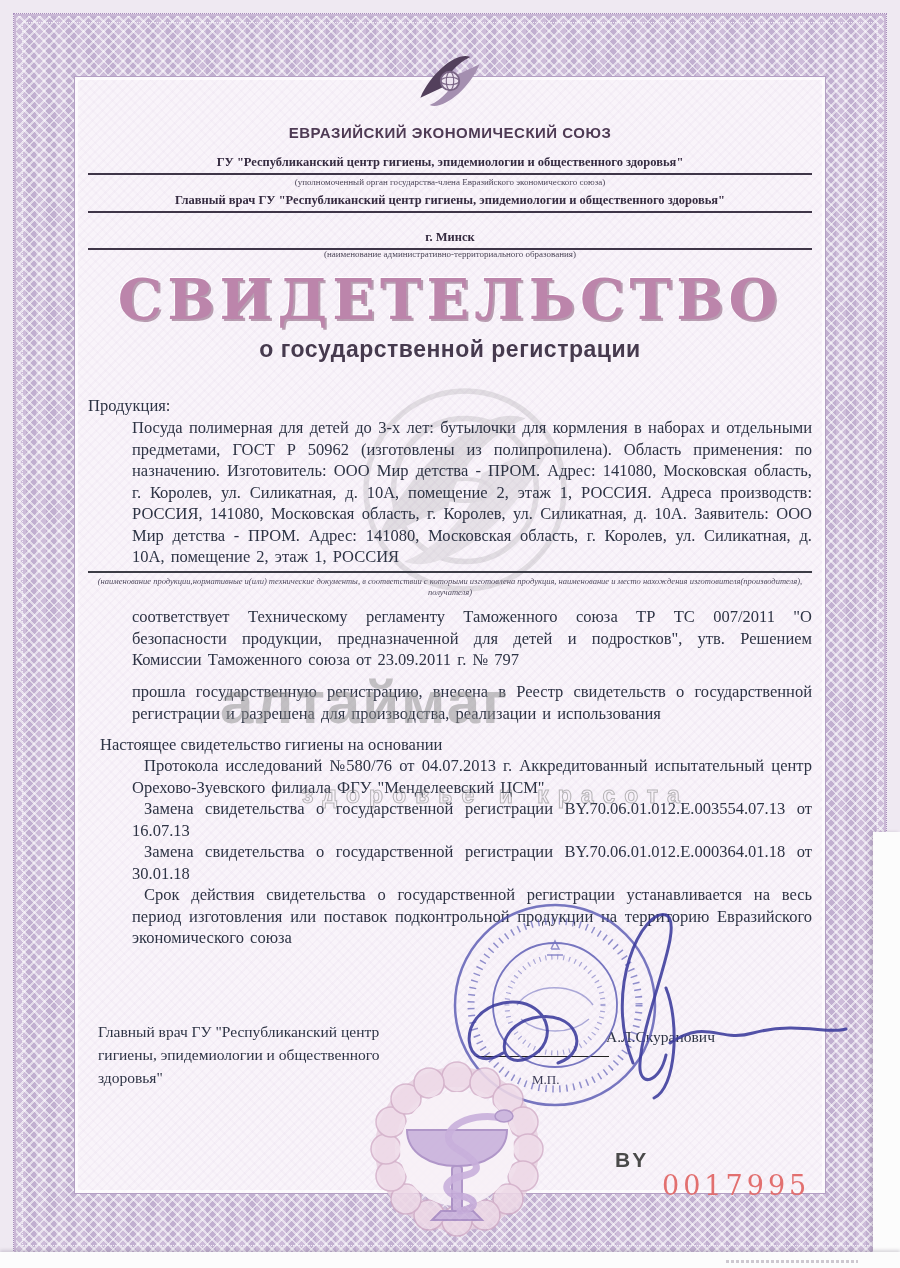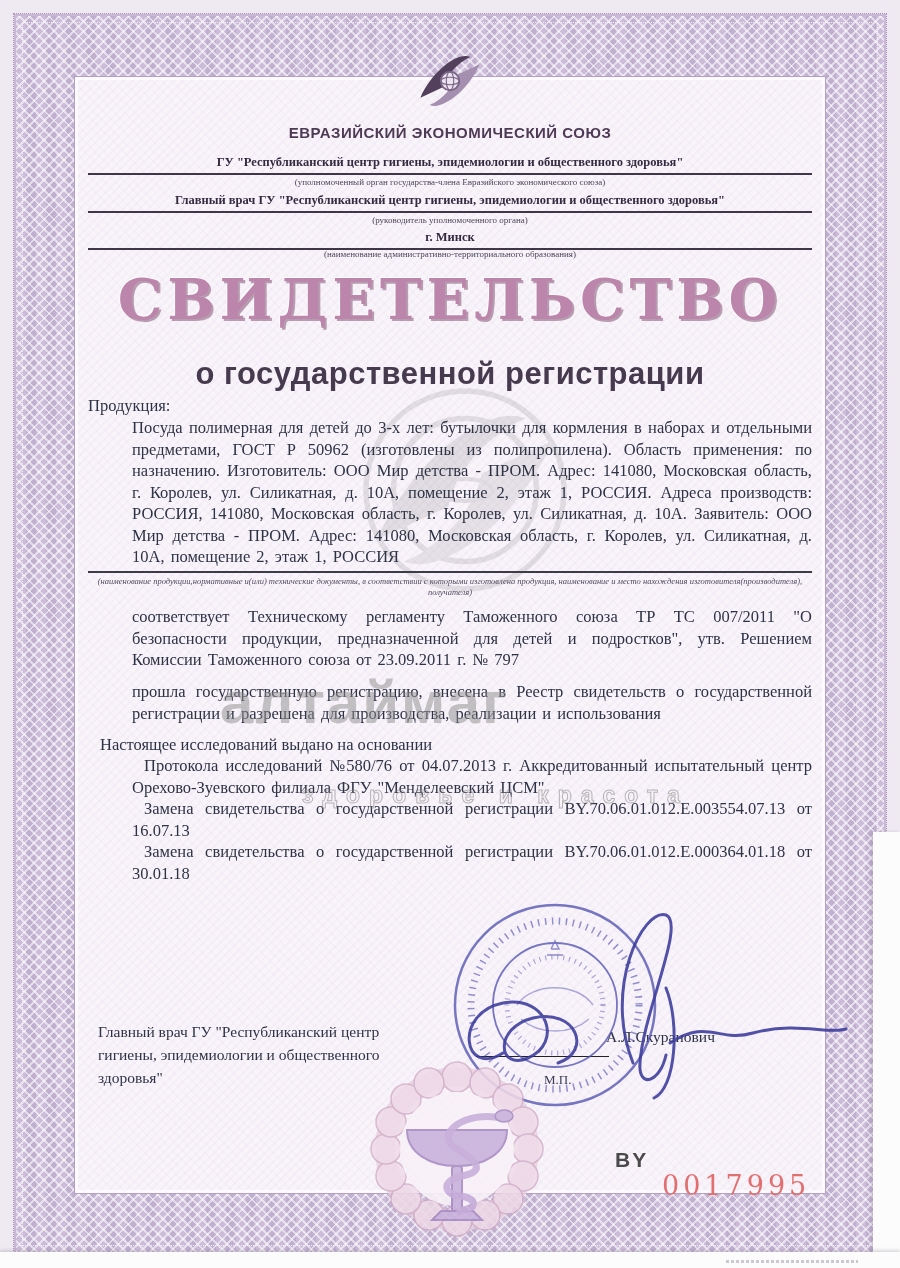--- a/index.html
+++ b/index.html
@@ -26,38 +26,38 @@
          font-size:15px;letter-spacing:.5px;color:#4e3a54;}
   .rule-line{border-bottom:2px solid #3f3648;padding-bottom:3px;}
   .small-bold{font-size:12.5px;font-weight:bold;color:#352b40;}
   .caption{font-size:9px;color:#4c4658;}
   .org-line{top:155px;} .org-cap{top:177px;}
   .head-line{top:193px;} .head-cap{top:215px;}
   .city-line{top:230px;} .city-cap{top:249px;}
   .title-main{top:266px;font-family:"DejaVu Serif", serif;font-weight:bold;font-size:56px;
       letter-spacing:5px;color:#bc85ab;
       text-shadow:2px 2px 0 rgba(120,72,104,.5), -1px -1px 0 rgba(255,255,255,.85);}
-  .title-sub{top:356px;font-family:"Liberation Sans",sans-serif;font-weight:bold;
-      font-size:31px;color:#463a4e;letter-spacing:.5px;}
+  .title-sub{top:336px;font-family:"Liberation Sans",sans-serif;font-weight:bold;
+      font-size:23px;color:#463a4e;letter-spacing:.5px;}
   .title-num{top:378px;font-size:14px;font-weight:bold;color:#352d42;}
   .body-txt{font-size:16.5px;line-height:21.5px;text-align:justify;word-spacing:2px;margin-left:44px;}
   .prod-label{top:396px;font-size:16.5px;}
   .prod-text{top:417px;}
   .sep-rule{top:571px;border-top:2px solid #3c3c46;height:0;}
   .fineprint{top:576px;font-size:8.5px;font-style:italic;color:#4f4a5e;line-height:10.5px;text-align:center;}
   .conformity{top:606px;}
   .registration{top:681px;}
   .basis-intro{top:735px;font-size:16.5px;padding-left:12px;}
   .item1{top:755px;text-indent:12px;}
   .item2{top:798px;text-indent:12px;}
   .item3{top:841px;text-indent:12px;}
   .validity{top:884px;text-indent:12px;}
   .signer{top:1020px;left:98px;right:auto;width:335px;font-size:15.5px;line-height:23px;}
   .signer-name{top:1028px;left:606px;right:auto;font-size:15.5px;}
-  .seal-note{top:1072px;left:544px;right:auto;font-size:13px;color:#3a3a55;}
+  .seal-note{top:1072px;left:532px;right:auto;font-size:13px;color:#3a3a55;}
   .sig-underline{top:1056px;left:476px;right:auto;width:133px;border-top:1.5px solid #222;height:0;}
   .series{top:1148px;left:615px;right:auto;font-family:"Liberation Sans",sans-serif;
           font-weight:bold;font-size:21px;color:#4a4a4a;letter-spacing:2px;}
   .serial{top:1141px;left:662px;right:auto;font-family:"DejaVu Serif",serif;
           font-size:27px;color:#e26f6f;letter-spacing:4px;margin-top:29px;}
   
   .logo{position:absolute;left:390px;top:44px;width:120px;height:74px;}
   .wm-logo{position:absolute;left:300px;top:380px;width:330px;height:220px;opacity:.14;
            filter:grayscale(100%);}
   .wm-layer{position:absolute;inset:0;pointer-events:none;}
@@ -99,37 +99,37 @@
       <circle cx="50" cy="40" r="26" fill="none" stroke="#555" stroke-width="2"></circle>
       <path d="M18 58 C30 30, 58 8, 72 14 C58 20, 46 34, 44 46 Z" fill="#555"></path>
       <path d="M82 22 C70 50, 42 72, 28 66 C42 60, 54 46, 56 34 Z" fill="#777"></path>
       <ellipse cx="50" cy="40" rx="10" ry="4" fill="none" stroke="#555" stroke-width="1.5"></ellipse>
     </svg>
 
     <div class="abs center union">ЕВРАЗИЙСКИЙ ЭКОНОМИЧЕСКИЙ СОЮЗ</div>
     <div class="abs center small-bold rule-line org-line">ГУ "Республиканский центр гигиены, эпидемиологии и общественного здоровья"</div>
     <div class="abs center caption org-cap">(уполномоченный орган государства-члена Евразийского экономического союза)</div>
     <div class="abs center small-bold rule-line head-line">Главный врач ГУ "Республиканский центр гигиены, эпидемиологии и общественного здоровья"</div>
-    <div class="abs center caption head-cap">(руководитель уполномоченного органа)</div>
     <div class="abs center caption city-cap">(наименование административно-территориального образования)</div>
     <div class="abs center small-bold rule-line city-line">г. Минск</div>
 
     <div class="abs center title-main">СВИДЕТЕЛЬСТВО</div>
     <div class="abs center title-sub">о государственной регистрации</div>
 
     <div class="abs prod-label">Продукция:</div>
     <div class="abs body-txt prod-text">Посуда полимерная для детей до 3-х лет: бутылочки для кормления в наборах и отдельными предметами, ГОСТ Р 50962 (изготовлены из полипропилена). Область применения:  по назначению. Изготовитель: ООО Мир детства - ПРОМ. Адрес: 141080, Московская область, г. Королев, ул. Силикатная, д. 10А, помещение 2, этаж 1, РОССИЯ. Адреса производств: РОССИЯ, 141080, Московская область, г. Королев, ул. Силикатная, д. 10А. Заявитель: ООО Мир детства - ПРОМ. Адрес: 141080, Московская область, г. Королев, ул. Силикатная, д. 10А, помещение 2, этаж 1, РОССИЯ</div>
     <div class="abs sep-rule"></div>
     <div class="abs fineprint">(наименование продукции,нормативные и(или) технические документы, в соответствии с которыми изготовлена продукция, наименование и место нахождения изготовителя(производителя), получателя)</div>
     <div class="abs body-txt conformity">соответствует  Техническому регламенту Таможенного союза ТР ТС 007/2011 "О безопасности продукции, предназначенной для детей и подростков", утв. Решением Комиссии Таможенного союза от 23.09.2011 г. № 797</div>
     <div class="abs body-txt registration">прошла государственную регистрацию, внесена в Реестр свидетельств о государственной регистрации и разрешена для производства, реализации и использования</div>
-    <div class="abs basis-intro">Настоящее исследований выдано на основании</div>
+    <div class="abs basis-intro">Настоящее свидетельство гигиены на основании</div>
     <div class="abs body-txt item1">Протокола исследований №580/76 от 04.07.2013 г. Аккредитованный испытательный центр Орехово-Зуевского филиала ФГУ "Менделеевский ЦСМ"</div>
     <div class="abs body-txt item2">Замена свидетельства о государственной регистрации BY.70.06.01.012.Е.003554.07.13 от 16.07.13</div>
     <div class="abs body-txt item3">Замена свидетельства о государственной регистрации BY.70.06.01.012.Е.000364.01.18 от 30.01.18</div>
+    <div class="abs body-txt validity">Срок действия свидетельства о государственной регистрации устанавливается на весь период изготовления или поставок подконтрольной продукции на территорию Евразийского экономического союза</div>
 
     <div class="abs signer">Главный врач ГУ "Республиканский центр гигиены, эпидемиологии и общественного здоровья"</div>
     <div class="abs signer-name">А.Л.Скуранович</div>
     <div class="abs sig-underline"></div>
     <div class="abs seal-note">М.П.</div>
 
     <svg class="stamp" viewBox="0 0 216 216">
       <g stroke="#5353b0" fill="none">
         <circle cx="108" cy="108" r="100" stroke-width="2.5"></circle>
         <circle cx="108" cy="108" r="84" stroke-width="7" stroke-dasharray="1.5 5.5" opacity=".8"></circle>

